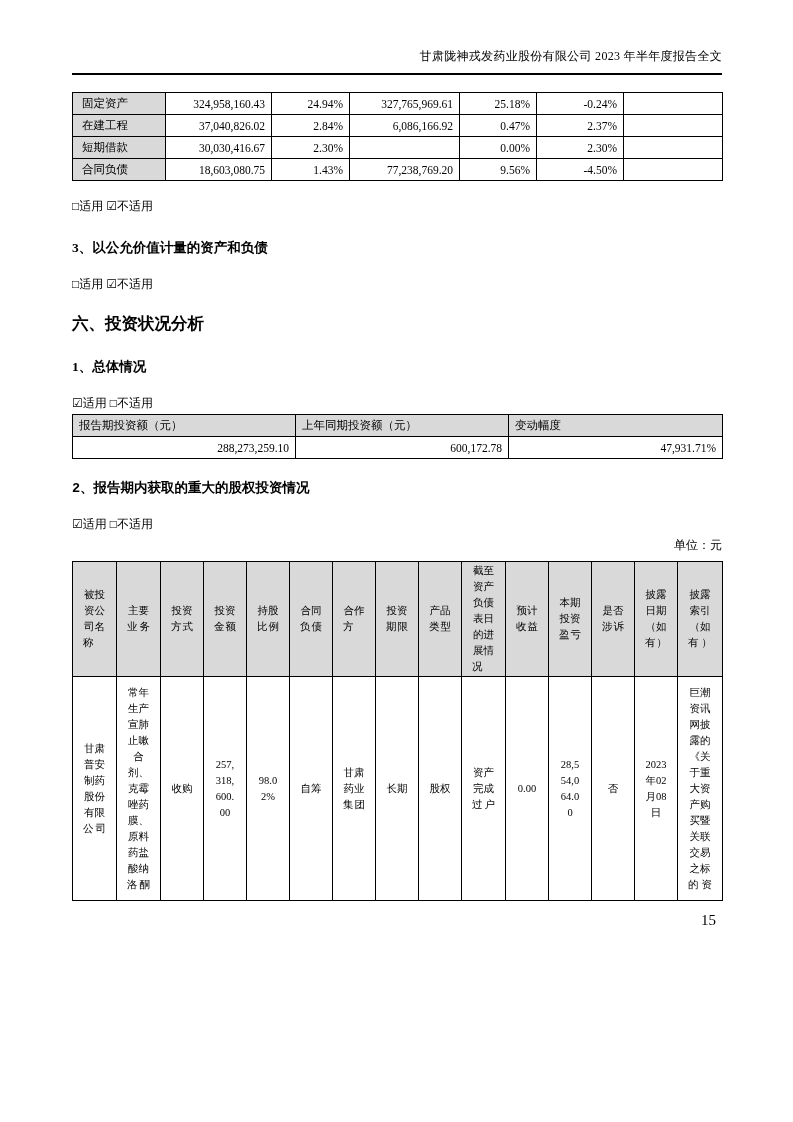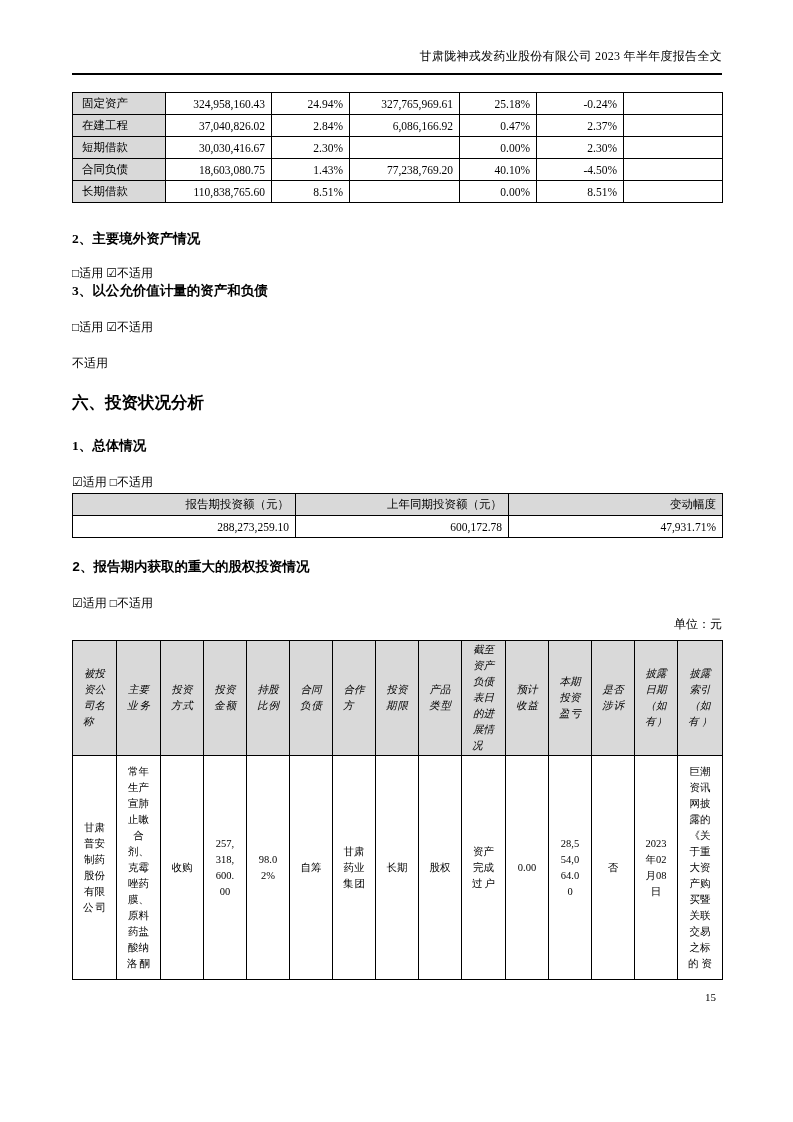--- a/index.html
+++ b/index.html
@@ -27,46 +27,46 @@
   .asset-tbl td { height:22px; padding:0 6px; overflow:hidden; white-space:nowrap; }
   .asset-tbl td.lbl { text-align:left; padding-left:9px; }
   .asset-tbl td.num { text-align:right; }
 
   
   .sub-heading { font-size:13.5px; font-weight:bold; margin:0; line-height:19px; }
   .main-heading { font-size:16.5px; font-weight:bold; margin:0; line-height:22px; }
   .body-line { font-size:12px; margin:0; line-height:16px; }
   .mt-s2 { margin-top:26px; }
   .mt-p1 { margin-top:17px; }
-  .mt-s3 { }
+  .mt-s3 { margin-top:24px; }
   .mt-p2 { margin-top:19px; }
   .mt-s4 { margin-top:22px; }
   .mt-p3 { margin-top:20px; }
   .mt-s6 { margin-top:21px; }
   .mt-s61 { margin-top:22px; }
   .mt-p4 { margin-top:19px; }
   .mt-s62 { margin-top:20px;font-family:Liberation Mono, monospace; }
   .mt-p5 { margin-top:18px; }
   .unit-line { font-size:12px; text-align:right; margin-top:5px; line-height:16px; }
 
   
   .inv-tbl { margin-top:3px; font-size:11.5px; }
   .inv-tbl td { height:22px; padding:0 6px; }
-  .inv-tbl .hd { text-align:right; }
+  .inv-tbl .hd { text-align:left; }
   .inv-tbl .num { text-align:right; }
 
   
   .equity-tbl { margin-top:8px; font-size:10.5px; line-height:16px; }
   .equity-tbl td { padding:1px 10px; vertical-align:middle; text-align:center; }
-  .equity-tbl tr.head-row td { height:106px;font-style:italic; }
+  .equity-tbl tr.head-row td { height:106px; }
   .equity-tbl tr.data-row td { height:224px;text-align:center; }
   .jc { text-align:justify; text-align-last:justify; }
   .brk { word-break:break-all; }
 
-  .page-number { font-size:11px; text-align:right; margin-top:11px; padding-right:6px; }
+  .page-number { font-size:15px; text-align:right; margin-top:11px; padding-right:6px; }
 </style>
 </head>
 <body>
 
 <div class="page">
 
   <div class="doc-header-title">甘肃陇神戎发药业股份有限公司 2023 年半年度报告全文</div>
   <div class="doc-header-rule"></div>
 
   <table class="tbl asset-tbl">
@@ -105,43 +105,32 @@
         <td class="num"></td>
         <td class="num">0.00%</td>
         <td class="num">2.30%</td>
         <td class="num"></td>
       </tr>
       <tr>
         <td class="lbl shade">合同负债</td>
         <td class="num">18,603,080.75</td>
         <td class="num">1.43%</td>
         <td class="num">77,238,769.20</td>
-        <td class="num">40.10%</td>
+        <td class="num">9.56%</td>
         <td class="num">-4.50%</td>
-        <td class="num"></td>
-      </tr>
-      <tr>
-        <td class="lbl shade">长期借款</td>
-        <td class="num">110,838,765.60</td>
-        <td class="num">8.51%</td>
-        <td class="num"></td>
-        <td class="num">0.00%</td>
-        <td class="num">8.51%</td>
         <td class="num"></td>
       </tr>
     </tbody>
   </table>
 
-  <h3 class="sub-heading mt-s2">2、主要境外资产情况</h3>
   <p class="body-line mt-p1">□适用 ☑不适用</p>
 
   <h3 class="sub-heading mt-s3">3、以公允价值计量的资产和负债</h3>
   <p class="body-line mt-p2">□适用 ☑不适用</p>
 
-  <p class="body-line mt-p3">不适用</p>
 
   <h2 class="main-heading mt-s6">六、投资状况分析</h2>
 
   <h3 class="sub-heading mt-s61">1、总体情况</h3>
   <p class="body-line mt-p4">☑适用 □不适用</p>
 
   <table class="tbl inv-tbl">
     <colgroup>
         <col style="width:223px">
         <col style="width:213px">

